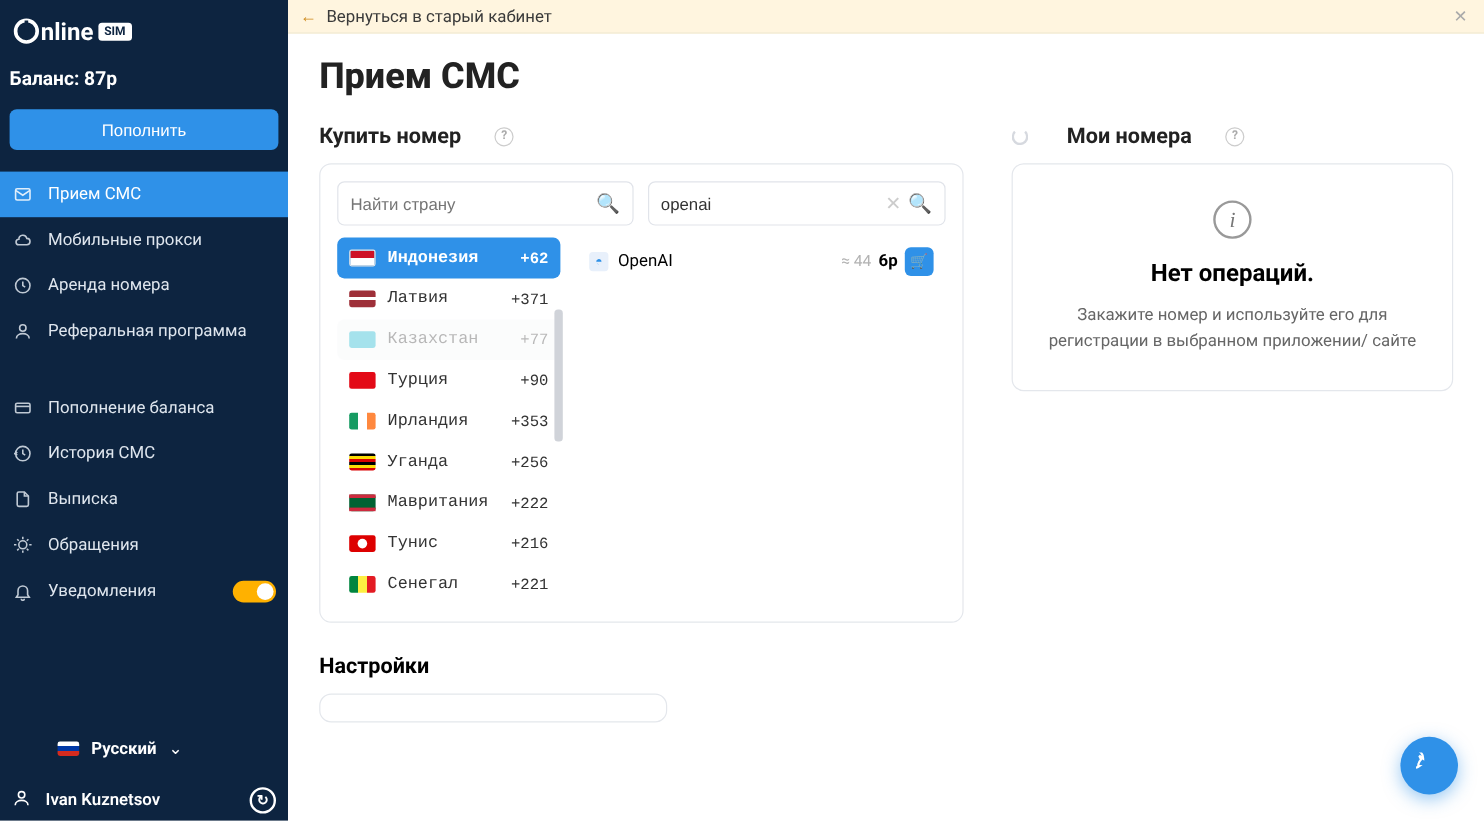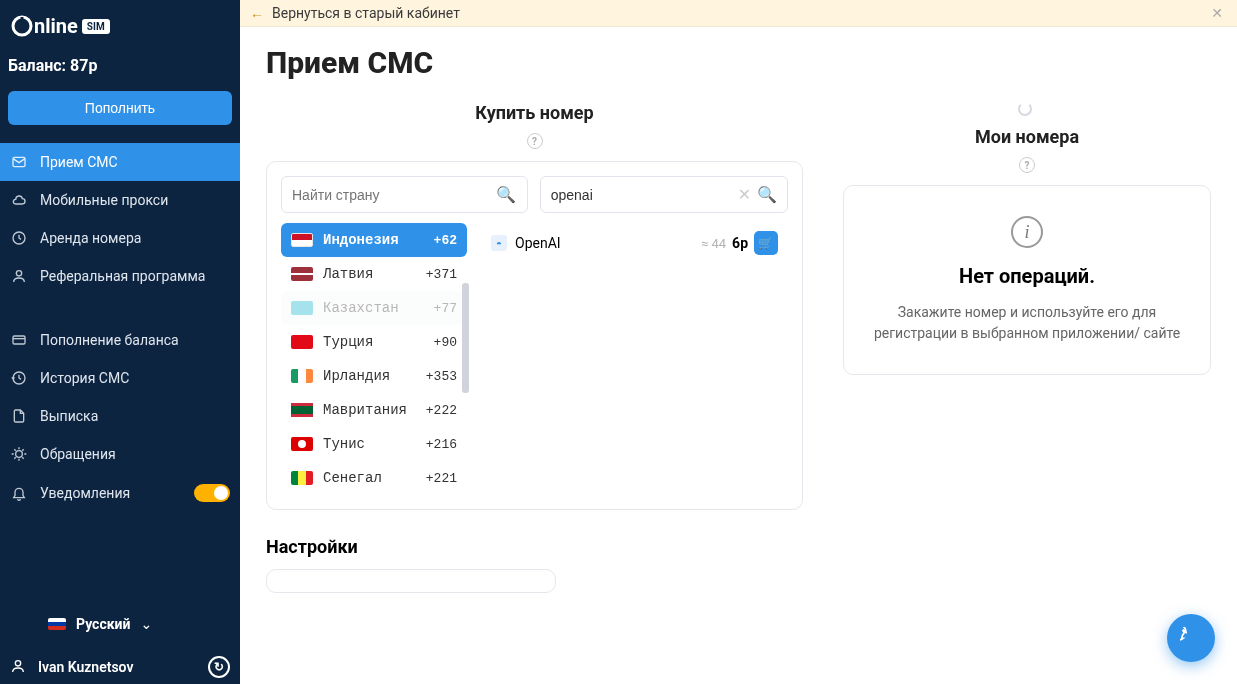--- a/index.html
+++ b/index.html
@@ -117,24 +117,23 @@
     .banner .arrow { color: #cf8b1e; }
     .banner .close { margin-left: auto; color: #aaa; cursor: pointer; padding: 0 4px;}
     .content { padding: 18px 26px; overflow-y: auto; flex: 1; }
     h1.page-title { font-size: 30px; font-weight: 800; color: #222; }
 
     .columns { display: flex; gap: 40px; margin-top: 22px;}
     .col-left { flex: 1 1 540px; max-width: 560px;}
     .col-right { flex: 1 1 370px; }
 
     .section-title {
-      display: flex; align-items: center; gap: 10px;
+      display: flex; align-items: center; gap: 28px;
       font-size: 18px; font-weight: 700; color: #222;
       margin-bottom: 12px;
-      flex-direction: column;
     }
     .qmark {
       display: inline-flex; align-items: center; justify-content: center;
       width: 16px; height: 16px;
       border-radius: 50%;
       border: 1.5px solid #ccc;
       font-size: 10px; color: #aaa;
     }
 
     .card {
@@ -443,20 +442,25 @@
                     <span class="flag flag-tr"></span>
                     <span>Турция</span>
                     <span class="code">+90</span>
                   </div>
                   <div class="country-row">
                     <span class="flag flag-ie"></span>
                     <span>Ирландия</span>
                     <span class="code">+353</span>
                   </div>
                   <div class="country-row">
+                    <span class="flag flag-ug"></span>
+                    <span>Уганда</span>
+                    <span class="code">+256</span>
+                  </div>
+                  <div class="country-row">
                     <span class="flag flag-mr"></span>
                     <span>Мавритания</span>
                     <span class="code">+222</span>
                   </div>
                   <div class="country-row">
                     <span class="flag flag-tn"></span>
                     <span>Тунис</span>
                     <span class="code">+216</span>
                   </div>
                   <div class="country-row">

